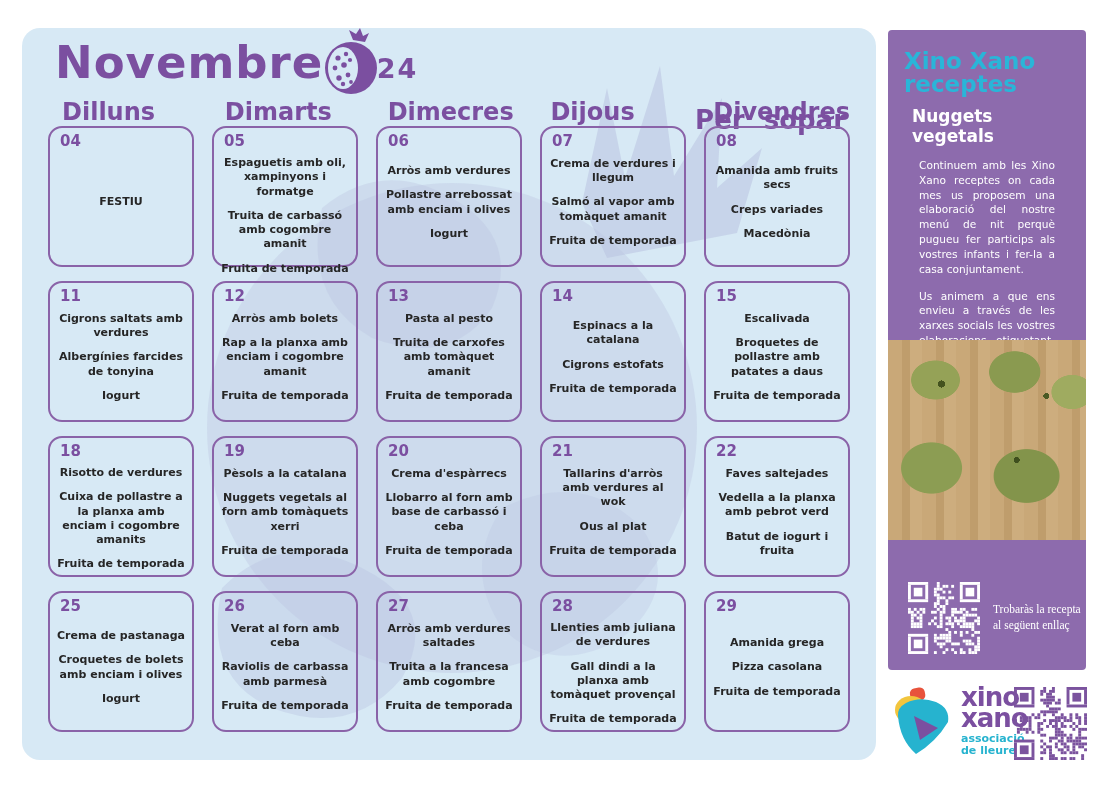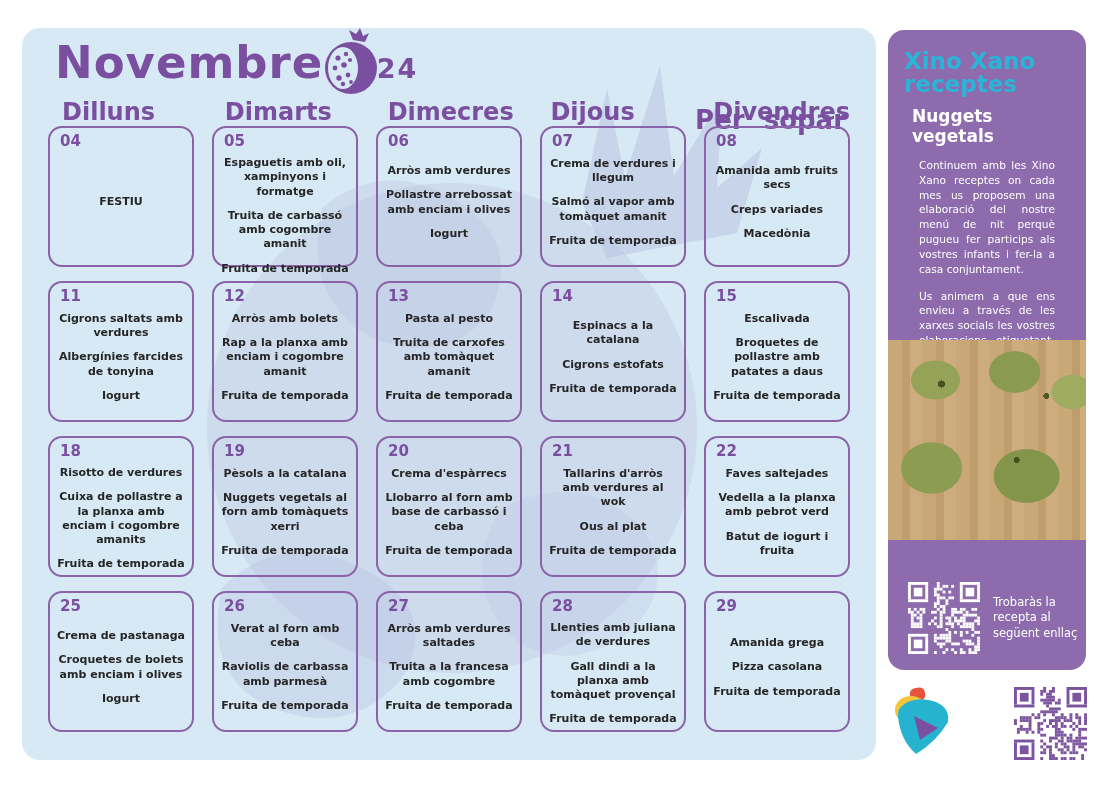--- a/index.html
+++ b/index.html
@@ -42,21 +42,21 @@
     font-size:15px;font-weight:bold;color:#7b4fa0;
   }
   .cell-items{
     flex:1;display:flex;flex-direction:column;justify-content:center;
     gap:10px;text-align:center;margin-top:12px;
     font-size:11px;font-weight:bold;color:#262626;line-height:1.3;
   }
   
   .sidebar{
     position:absolute;left:888px;top:30px;width:198px;height:640px;
-    background:#8d6bad;border-radius:16px;overflow:hidden;
+    background:#8d6bad;border-radius:4px;overflow:hidden;
   }
   .sidebar-title{color:#2ab5d8;font-weight:bold;font-size:23px;line-height:1.02;padding:20px 16px 0;}
   .sidebar-subtitle{color:#ffffff;font-weight:bold;font-size:17px;padding:9px 16px 0;margin-left:8px;}
   .sidebar-paragraphs{padding:12px 15px 0;}
   .sidebar-paragraphs p{color:#ffffff;font-size:10.6px;line-height:1.4;text-align:justify;margin:0 16px 12px;}
   .photo{
     position:absolute;left:0;top:310px;width:198px;height:200px;
     background:
       radial-gradient(7px 7px at 27% 22%, #44531f 50%, transparent 52%),
       radial-gradient(6px 6px at 65% 60%, #3f4f1e 50%, transparent 52%),
@@ -65,21 +65,21 @@
       radial-gradient(42px 34px at 64% 16%, #8a9a50 60%, transparent 62%),
       radial-gradient(34px 28px at 93% 26%, #9fab60 60%, transparent 62%),
       radial-gradient(50px 42px at 22% 64%, #8c9d53 60%, transparent 62%),
       radial-gradient(54px 44px at 70% 68%, #83944b 60%, transparent 62%),
       repeating-linear-gradient(90deg, #c9a878 0 14px, #bf9d6c 14px 22px, #cdad7e 22px 34px);
   }
   .recipe-qr-row{position:absolute;left:20px;top:552px;display:flex;gap:13px;align-items:center;}
   .qr{display:block;}
   .qr rect{fill:currentColor;}
   .qr-white{width:72px;height:72px;color:#ffffff;}
-  .qr-caption{color:#ffffff;font-size:11.5px;line-height:1.35;width:90px;}
+  .qr-caption{color:#ffffff;font-size:11.5px;line-height:1.35;width:90px;font-family:Liberation Serif, serif;}
   
   .footer-logo{position:absolute;left:892px;top:686px;display:flex;align-items:center;gap:7px;}
   .logo-text-main{color:#7b4fa0;font-weight:bold;font-size:26px;line-height:0.8;letter-spacing:-1px;}
   .logo-text-sub{color:#26b3cf;font-weight:bold;font-size:11px;line-height:1.1;margin-top:4px;}
   .footer-qr{position:absolute;left:1014px;top:687px;width:73px;height:73px;color:#7b539e;}
 </style>
 </head>
 <body>
 
 <div class="calendar-panel">
@@ -489,20 +489,30 @@
   </div>
 </div>
 
 <div class="footer-logo">
   <svg width="62" height="72" viewBox="0 0 62 72" aria-hidden="true">
     <rect x="18" y="2" width="15" height="13" rx="5" fill="#e8533c" transform="rotate(-12 25 8)"></rect>
     <ellipse cx="19" cy="24" rx="16" ry="14" fill="#f2c53d"></ellipse>
     <path d="M6 30 Q8 54 24 68 Q44 56 56 36 Q58 22 44 16 Q28 10 14 17 Q5 22 6 30 Z" fill="#26b3cf"></path>
     <path d="M22 30 L46 42 L28 54 Z" fill="#7b4fa0"></path>
   </svg>
+  <div>
+    <div class="logo-text-main">
+      <div>xino</div>
+      <div>xano</div>
+    </div>
+    <div class="logo-text-sub">
+      <div>associació</div>
+      <div>de lleure</div>
+    </div>
+  </div>
 </div>
 
 <svg class="qr footer-qr" viewBox="0 0 25 25" aria-hidden="true">
     <rect x="0" y="0" width="7" height="1"></rect>
     <rect x="0" y="6" width="7" height="1"></rect>
     <rect x="0" y="1" width="1" height="5"></rect>
     <rect x="6" y="1" width="1" height="5"></rect>
     <rect x="2" y="2" width="3" height="3"></rect>
     <rect x="18" y="0" width="7" height="1"></rect>
     <rect x="18" y="6" width="7" height="1"></rect>

